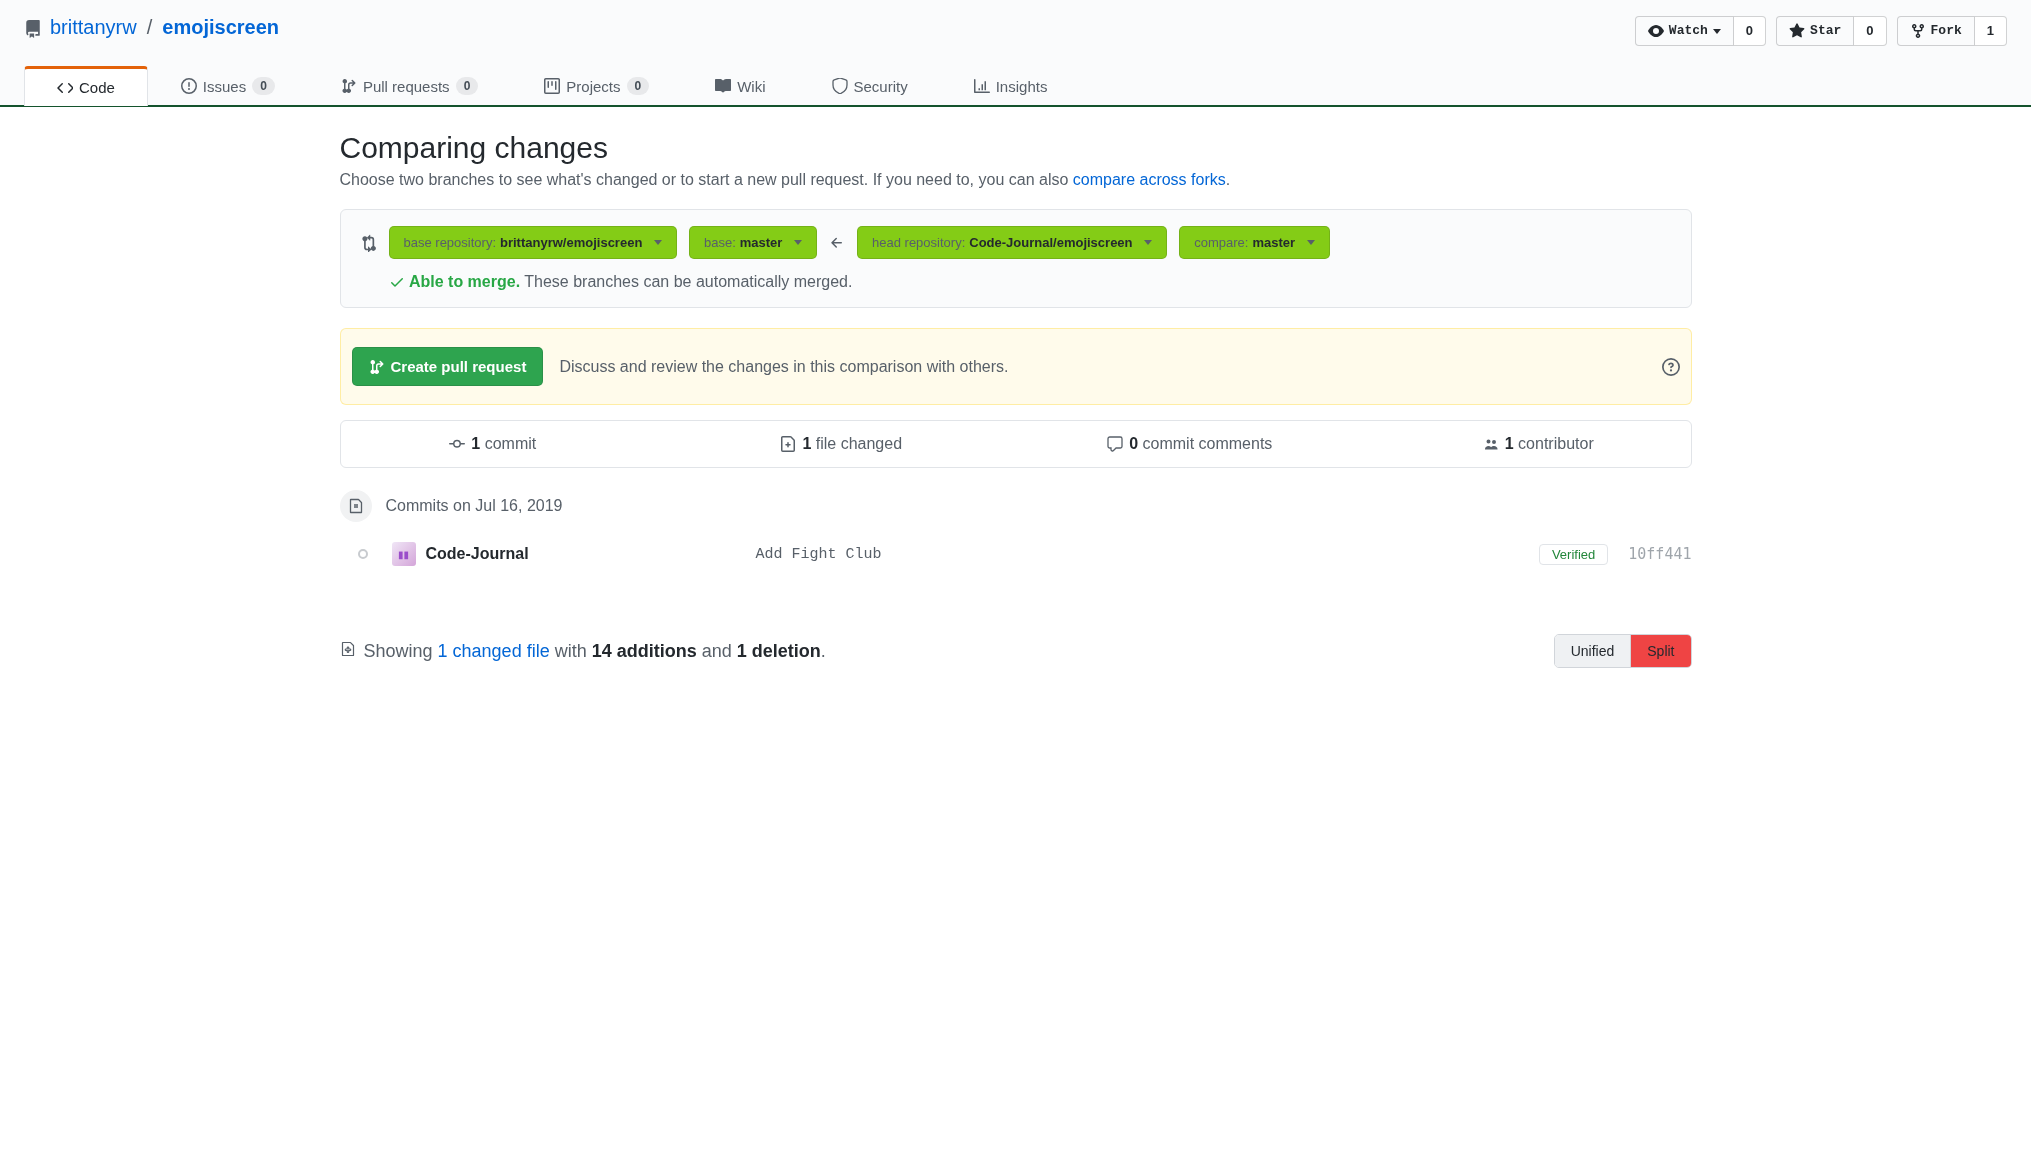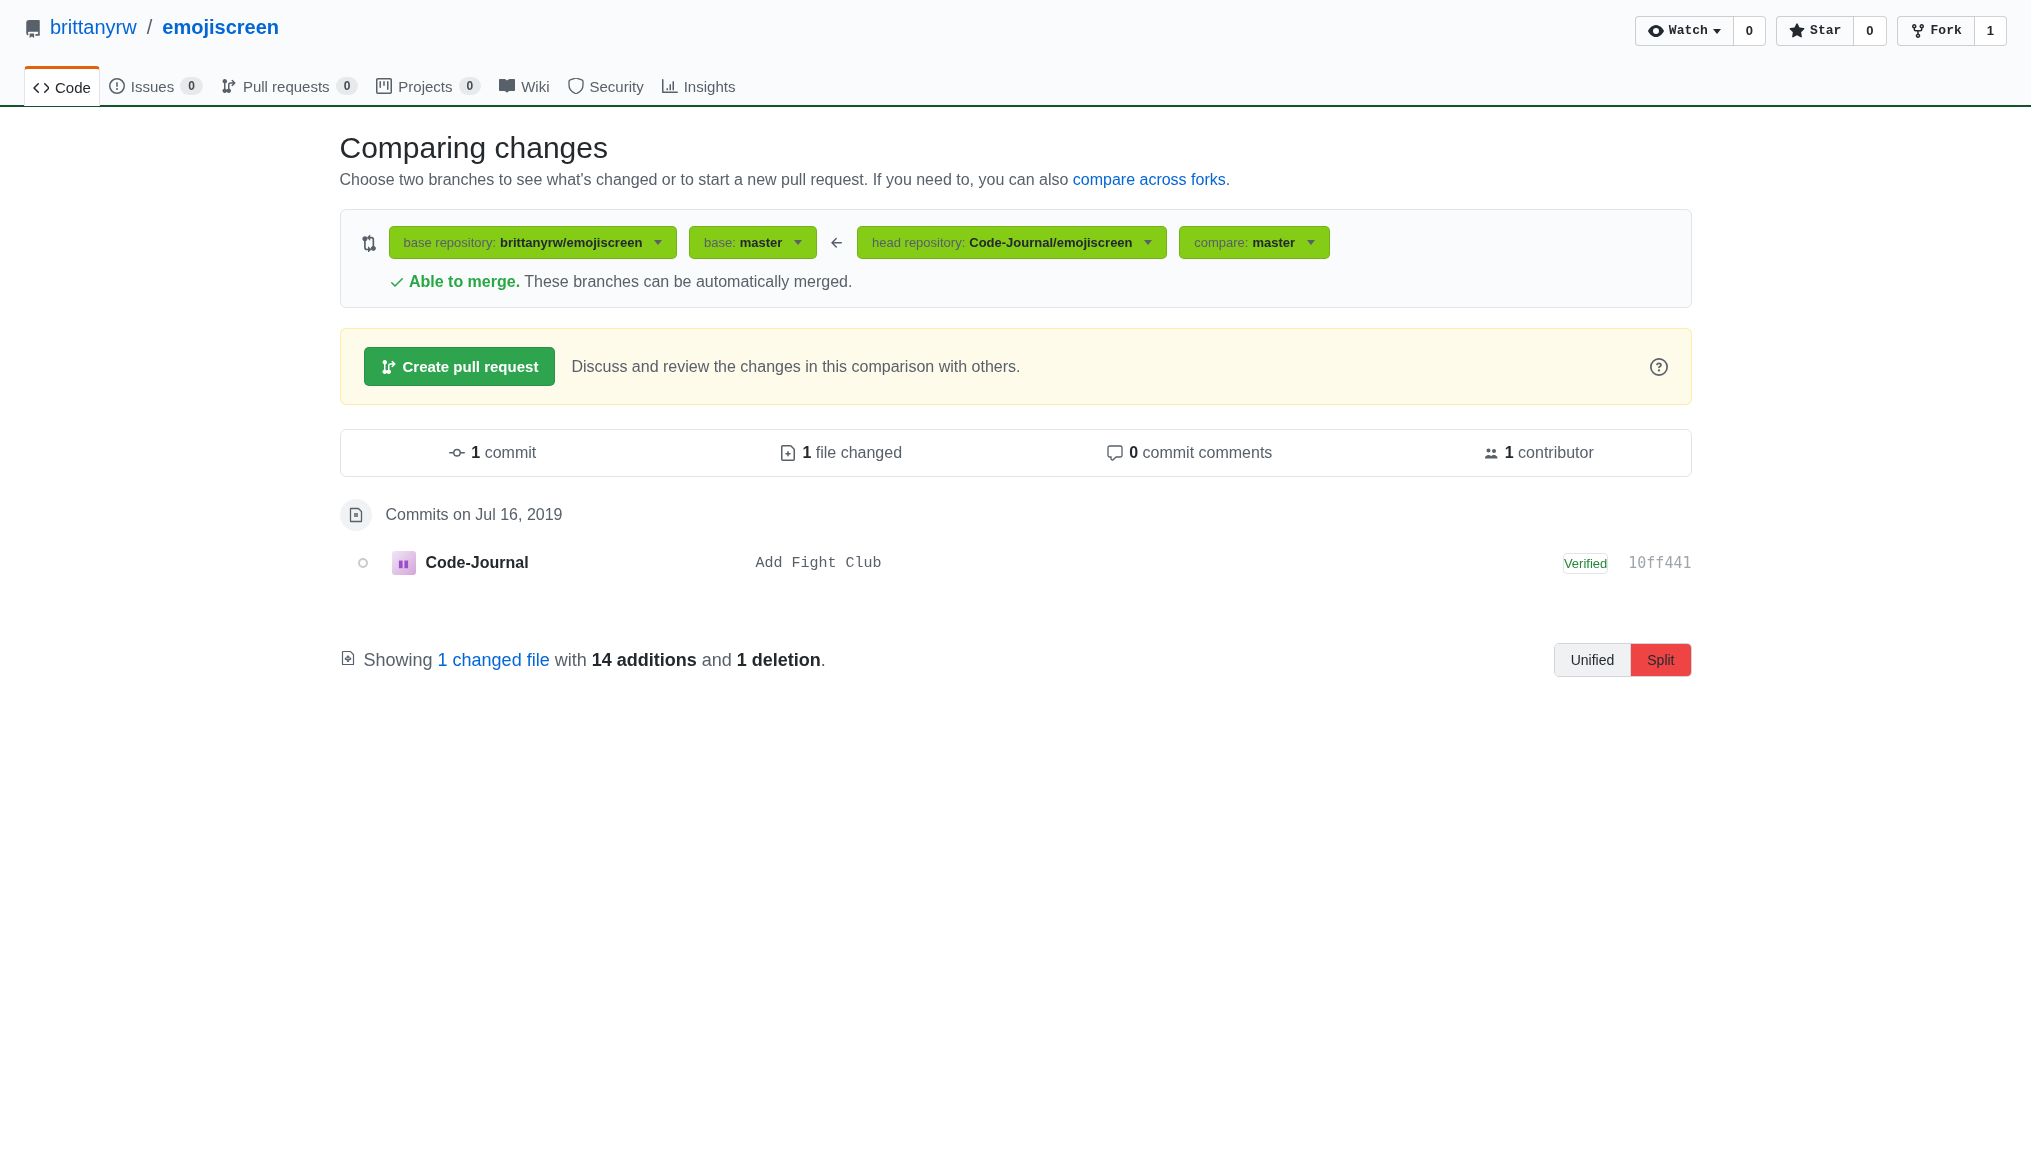--- a/index.html
+++ b/index.html
@@ -14,59 +14,59 @@
 .repo-title .strong { font-weight: 600; }
 .repo-icon { color: #586069; }
 
 .repo-actions { display: flex; gap: 10px; }
 .btn-sm { font-size: 13px; padding: 4px 12px; line-height: 20px; background: #fafbfc; border: 1px solid rgba(27,31,35,.2); border-radius: 4px; color: #24292e; cursor: pointer; display: inline-flex; align-items: center; gap: 5px; font-weight: 600; font-family: Liberation Mono, monospace; }
 .btn-count { display: flex; }
 .btn-count .btn-sm { border-top-right-radius: 0; border-bottom-right-radius: 0; }
 .btn-count .count { padding: 4px 12px; border: 1px solid rgba(27,31,35,.2); border-left: 0; border-top-right-radius: 4px; border-bottom-right-radius: 4px; background: #fff; font-size: 13px; font-weight: 600; line-height: 20px; }
 
 .reponav { display: flex; gap: 0; }
-.reponav-item { display: flex; align-items: center; gap: 6px; padding: 10px 8px; color: #586069; border: 1px solid transparent; border-bottom: 0; font-size: 15px; cursor: pointer; }
+.reponav-item { display: flex; align-items: center; gap: 6px; padding: 10px 32px; color: #586069; border: 1px solid transparent; border-bottom: 0; font-size: 15px; cursor: pointer; }
 .reponav-item.selected { background: #fff; border-color: #e36209 #e1e4e8 transparent; border-top-width: 3px; border-radius: 4px 4px 0 0; color: #24292e; font-weight: 500; margin-bottom: -1px; }
 .reponav-item .counter { background: rgba(27,31,35,.08); border-radius: 20px; padding: 2px 8px; font-size: 12px; font-weight: 600; color: #444d56; }
 
 .container { max-width: 1400px; margin: 0 auto; padding: 24px; }
 h1.title { font-size: 30px; font-weight: 400; margin-bottom: 6px; }
 .subtitle { color: #586069; font-size: 16px; margin-bottom: 20px; }
 
 .compare-range { border: 1px solid #e1e4e8; border-radius: 6px; padding: 16px 18px; background: #fafbfc; margin-bottom: 20px; }
 .range-row { display: flex; align-items: center; gap: 12px; margin-bottom: 14px; }
 .compare-icon { color: #586069; font-size: 18px; }
 .select-btn { background: #84cc16; border: 1px solid rgba(27,31,35,.15); border-radius: 5px; padding: 8px 14px; font-size: 13px; color: #586069; cursor: pointer; display: inline-flex; align-items: center; gap: 4px; }
 .select-btn strong { color: #24292e; font-weight: 600; }
 .arrow-sep { color: #586069; font-size: 16px; }
 .merge-status { padding-left: 30px; font-size: 16px; color: #586069; }
 .merge-ok { color: #28a745; font-weight: 600; }
 .check-icon { color: #28a745; }
 
-.pr-prompt { border: 1px solid rgba(255, 223, 93, 0.5); background: #fffbeb; border-radius: 6px; padding: 18px 23px; display: flex; align-items: center; gap: 16px; margin-bottom: 24px; }
+.pr-prompt { border: 1px solid rgba(255, 223, 93, 0.5); background: #fffbeb; border-radius: 6px; padding: 18px 11px; display: flex; align-items: center; gap: 16px; margin-bottom: 15px; }
 .btn-primary { background: #2ea44f; color: #fff; border: 1px solid rgba(27,31,35,.15); border-radius: 5px; padding: 10px 16px; font-size: 15px; font-weight: 600; cursor: pointer; display: inline-flex; align-items: center; gap: 6px; }
 .pr-prompt .desc { color: #586069; font-size: 16px; flex: 1; }
 .help-icon { color: #586069; cursor: pointer; }
 
 .stats-bar { border: 1px solid #e1e4e8; border-radius: 6px; display: flex; margin-bottom: 22px; gap: 44px; }
 .stat { flex: 1; text-align: center; padding: 14px; color: #586069; font-size: 16px; display: flex; justify-content: center; align-items: center; gap: 6px; cursor: pointer; }
 .stat strong { color: #24292e; font-weight: 600; }
 
 .commits-section { position: relative; }
 .commits-heading { display: flex; align-items: center; gap: 14px; margin-bottom: 12px; }
 .commits-heading .circle-icon { width: 32px; height: 32px; background: #f1f2f3; border-radius: 50%; display: flex; align-items: center; justify-content: center; color: #586069; }
 .commits-heading h3 { font-weight: 400; color: #586069; font-size: 16px; }
 
 .commit-row { display: flex; align-items: center; padding: 8px 0 8px 18px; }
 .commit-dot { width: 10px; height: 10px; border: 2px solid #c8cbcf; border-radius: 50%; background: #fff; margin-right: 24px; }
 .avatar { width: 24px; height: 24px; border-radius: 3px; background: linear-gradient(135deg,#f0e6f6,#d4a5d9); margin-right: 10px; display:flex; align-items:center; justify-content:center; font-size:10px; color:#9b4dca; }
 .commit-author { font-weight: 600; color: #24292e; font-size: 16px; width: 330px; }
 .commit-msg { font-family: SFMono-Regular, Consolas, "Liberation Mono", Menlo, monospace; color: #586069; font-size: 15px; flex: 1; }
 .commit-tail { display: flex; align-items: center; gap: 20px; margin-left: auto; }
-.verified-badge { border: 1px solid #e1e4e8; color: #22863a; font-size: 13px; padding: 2px 0; border-radius: 4px; cursor: pointer; }
+.verified-badge { border: 1px solid #e1e4e8; color: #22863a; font-size: 13px; padding: 2px 12px; border-radius: 4px; cursor: pointer; }
 .commit-sha { font-family: SFMono-Regular, Consolas, monospace; color: #9fa5ab; font-size: 15px; }
 
 .diff-header { display: flex; align-items: center; justify-content: space-between; margin-top: 60px; }
 .diff-text { font-size: 18px; color: #586069; display: flex; align-items: flex-start; gap: 8px; }
 .diff-text strong { color: #24292e; font-weight: 600; }
 .view-toggle { display: flex; border: 1px solid #d1d5da; border-radius: 5px; overflow: hidden; }
 .view-toggle button { background: #ef4444; border: none; padding: 8px 16px; font-size: 14px; cursor: pointer; font-weight: 500; color: #24292e; }
 .view-toggle button + button { border-left: 1px solid #d1d5da; }
 .view-toggle button.active { background: #eff1f3; }
 

